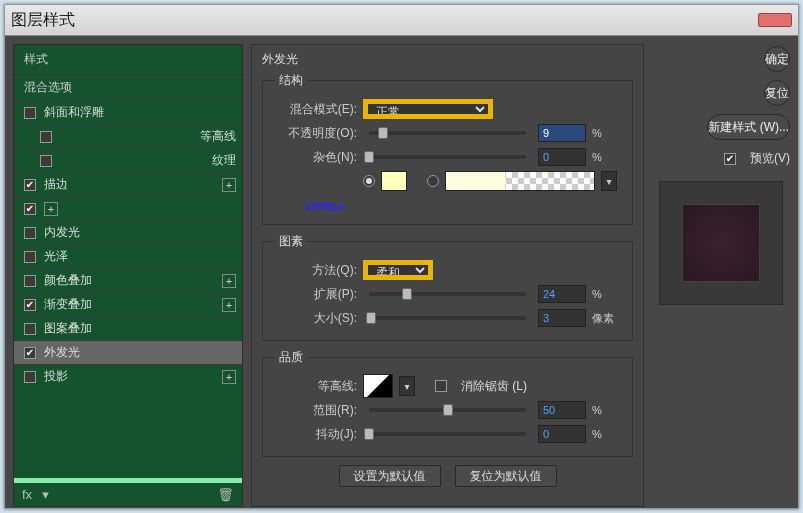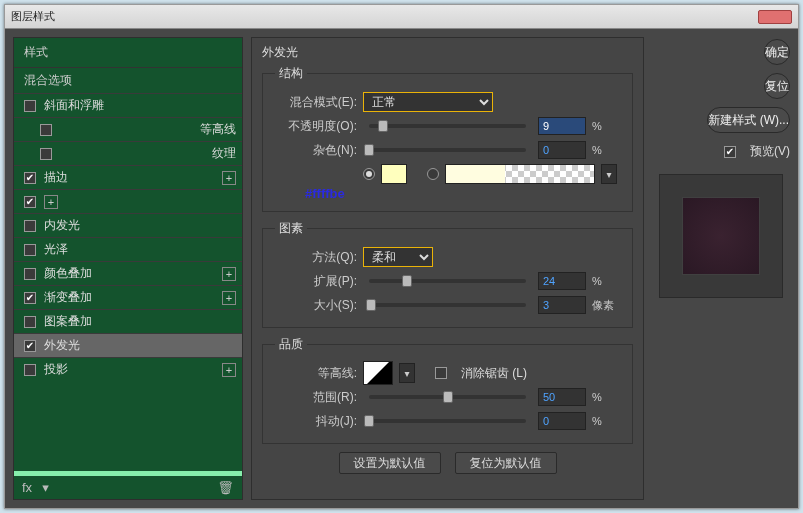--- a/index.html
+++ b/index.html
@@ -1,18 +1,18 @@
 <!DOCTYPE html>
 <html><head>
 <meta charset="utf-8">
 <style>
 * { box-sizing: border-box; margin: 0; padding: 0; font-family: "Microsoft YaHei", sans-serif; }
 body { background: #cfe2ec; width: 803px; height: 513px; padding: 4px; }
 .window { width: 795px; height: 505px; background: #474747; border: 1px solid #999; box-shadow: 0 0 3px rgba(0,0,0,.5); }
-.titlebar { height: 24px; background: linear-gradient(#e8e8e8,#d4d4d4); display:flex; align-items:center; justify-content:space-between; padding: 0 6px; font-size: 11px; color:#222; border-bottom:1px solid #888; }
+.titlebar { height: 31px; background: linear-gradient(#e8e8e8,#d4d4d4); display:flex; align-items:center; justify-content:space-between; padding: 0 6px; font-size: 16px; color:#222; border-bottom:1px solid #888; }
 .close-btn { width: 34px; height: 14px; background:#e07070; border:1px solid #a04040; border-radius:2px; display:flex; align-items:center; justify-content:center; font-size:8px; color:#fff; }
 .body { display:flex; height: calc(100% - 24px); padding: 8px; gap: 8px; }
 .left { width: 230px; display:flex; flex-direction:column; border:1px solid #2e2e2e; background:#14532d; }
 .left-header { padding: 6px 10px; font-size: 12px; color:#ccc; }
 .left-sub { padding: 4px 10px; font-size: 12px; color:#ccc; border-top:1px solid #333; }
 .style-list { flex:1; overflow:auto; }
 .style-item { display:flex; align-items:center; height: 24px; padding: 0 6px 0 10px; font-size:12px; color:#ddd; border-top:1px solid #3a3a3a; cursor:pointer; }
 .style-item.indent { padding-left: 26px; text-align: right; }
 .style-item.active { background:#666; }
 .chk { width:12px; height:12px; border:1px solid #999; background:#3a3a3a; margin-right:8px; display:inline-flex; align-items:center; justify-content:center; font-size:10px; color:#fff; }
@@ -20,31 +20,31 @@
 .style-item .label { flex:1; }
 .plus { width:14px; height:14px; border:1px solid #888; display:flex; align-items:center; justify-content:center; font-size:11px; color:#ccc; }
 .left-footer { height:28px; border-top:5px solid #86efac; display:flex; align-items:center; padding: 0 8px; gap:10px; color:#bbb; font-size:13px; }
 .left-footer .sp { flex:1; }
 .center { flex:1; border:1px solid #2e2e2e; background:#454545; padding: 6px 10px; color:#ddd; font-size:12px; overflow:auto; }
 .center h3 { font-weight:normal; font-size:12px; margin-bottom:4px; }
 fieldset { border:1px solid #333; margin: 2px 0 8px; padding: 8px 12px 10px; }
 legend { padding: 0 4px; font-size:12px; color:#ddd; }
 .row { display:flex; align-items:center; height:24px; gap:6px; margin:0 0; }
 .row .lab { width: 82px; text-align:right; font-size:12px; color:#ccc; }
-select { background:#333; color:#ddd; border:1px solid #eab308; font-size:12px; height:20px; padding:0 4px; }
+select { background:#333; color:#ddd; border:5px solid #eab308; font-size:12px; height:20px; padding:0 4px; }
 .slider { flex:1; height:4px; background:#333; position:relative; border-radius:2px; margin:0 6px; }
 .slider .thumb { position:absolute; top:-4px; width:10px; height:12px; background:#bbb; border:1px solid #666; border-radius:2px; transform:translateX(-50%); }
 .val { width:48px; height:18px; background:#333; border:1px solid #222; color:#4fa3ff; text-align:left; padding:0 4px; font-size:11px; line-height:16px; }
 .unit { width:28px; font-size:11px; color:#ccc; }
 .radio { width:12px; height:12px; border-radius:50%; border:1px solid #999; background:#3a3a3a; display:inline-block; position:relative; }
 .radio.on::after { content:""; position:absolute; inset:2px; background:#ddd; border-radius:50%; }
 .swatch { width:26px; height:20px; border:1px solid #222; }
 .grad { width:150px; height:20px; background:linear-gradient(to right,#fffde0,#fffde0 40%, transparent 40%), repeating-conic-gradient(#ccc 0 25%, #fff 0 50%); background-size:100% 100%, 12px 12px; border:1px solid #222; }
 .chev { width:16px; height:20px; background:#333; border:1px solid #222; display:flex; align-items:center; justify-content:center; font-size:10px; color:#ccc; }
-.hex { color:#2a2ae0; font-weight:bold; font-size:13px; margin-left:30px; margin-top:0; }
+.hex { color:#2a2ae0; font-weight:bold; font-size:13px; margin-left:30px; margin-top:6px; }
 .contour { width:30px; height:24px; background:linear-gradient(135deg,#fff 0 49%,#000 51% 100%); border:1px solid #222; }
 .btn { height:22px; padding:0 14px; background:#4a4a4a; border:1px solid #2a2a2a; color:#ddd; font-size:12px; border-radius:2px; cursor:pointer; }
 .btn-row { display:flex; gap:14px; justify-content:center; margin-top:6px; }
 .right { width:138px; display:flex; flex-direction:column; gap:8px; align-items:flex-end; padding:2px 0; }
 .pill { height:26px; border:1px solid #2a2a2a; border-radius:14px; background:#4a4a4a; color:#eee; font-size:12px; display:flex; align-items:center; justify-content:center; cursor:pointer; }
 .prev-chk { display:flex; align-items:center; justify-content:center; gap:6px; color:#ddd; font-size:12px; margin-top:2px; }
 .preview { width:124px; height:124px; margin:6px auto 0; background:#393939; border:1px solid #2a2a2a; display:flex; align-items:center; justify-content:center; }
 .preview-inner { width:78px; height:78px; background:radial-gradient(circle at 50% 50%, #3a2230, #2a1824); border:1px solid #404040; }
 .val.sel { background:#2a4a7a; color:#fff; }
 </style>

